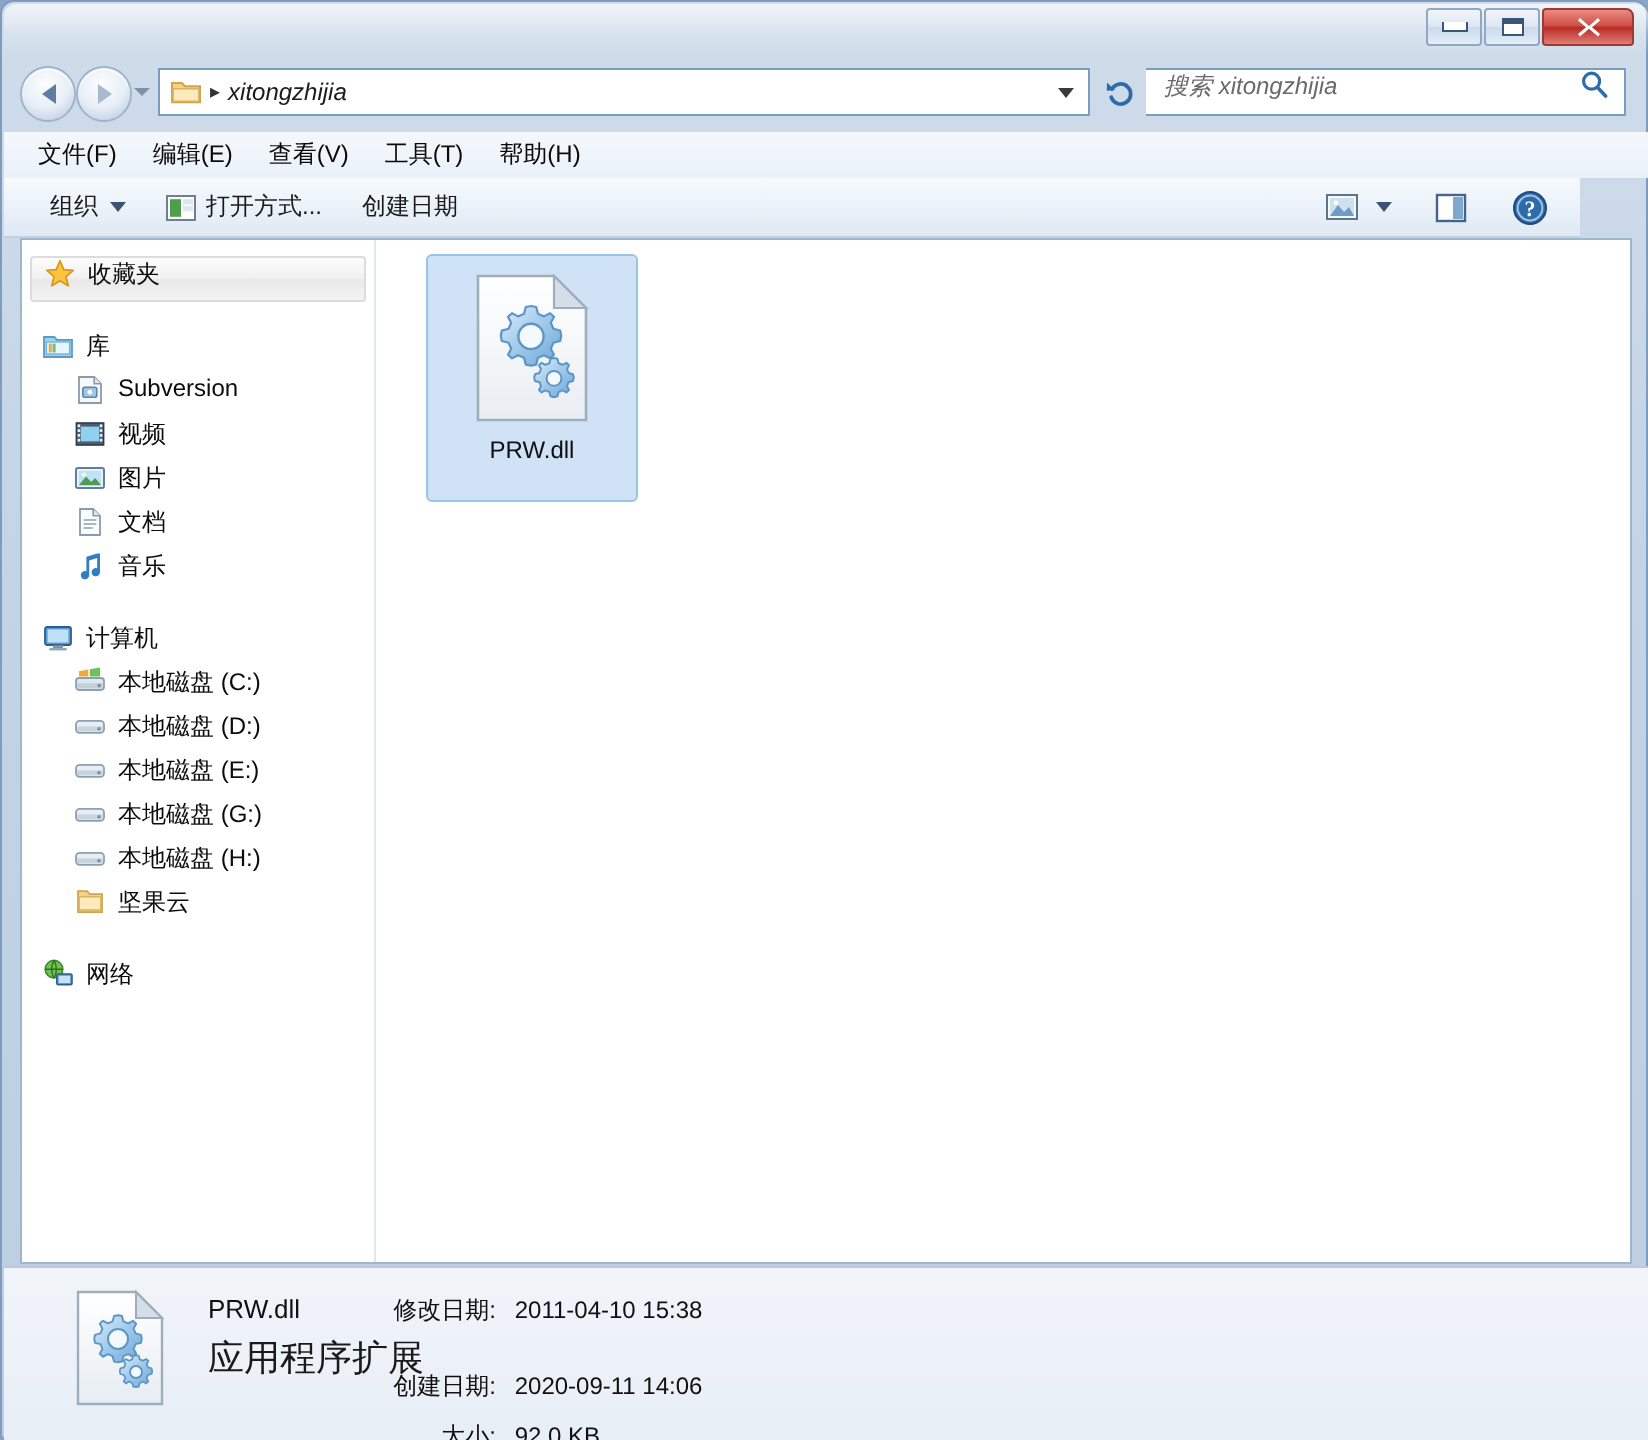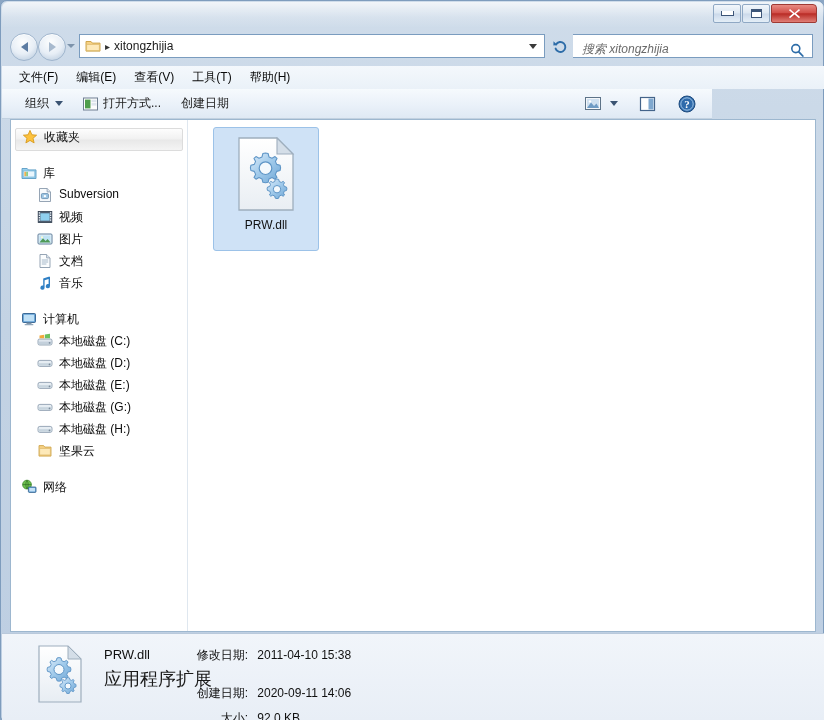--- a/index.html
+++ b/index.html
@@ -59,50 +59,50 @@
     position:absolute;left:66px;top:12px;width:0;height:0;
     border-left:4px solid transparent;border-right:4px solid transparent;border-top:4px solid #7d93ab;
   }
   #addressbox{
     position:absolute;left:78px;top:2px;width:466px;height:24px;
     box-sizing:border-box;background:#fff;border:1px solid #7a9cbf;
     display:flex;align-items:center;
   }
   .addr-folder{margin-left:5px;margin-right:3px;}
   .crumb-sep{color:#333;font-size:10px;margin:0 4px 0 1px;}
-  .crumb{font-size:12px;color:#1b1b1b;}
+  .crumb{font-size:12px;color:#1b1b1b;font-style:italic;}
   #addr-drop{margin-left:auto;margin-right:7px;width:0;height:0;
     border-left:4px solid transparent;border-right:4px solid transparent;border-top:5px solid #3a3a3a;}
   #refreshbtn{position:absolute;left:550px;top:5px;width:19px;height:19px;
     display:flex;align-items:center;justify-content:center;color:#2d6ca8;font-size:14px;font-weight:bold;}
   #searchbox{
     position:absolute;left:572px;top:2px;width:240px;height:24px;
     box-sizing:border-box;background:#fff;border:1px solid #7a9cbf;border-left:none;
-    display:flex;align-items:flex-end;
+    display:flex;align-items:flex-start;
   }
   #searchinput{
     border:none;outline:none;margin-left:7px;width:190px;
     font-family:"Liberation Sans",sans-serif;font-size:12px;font-style:italic;color:#6a6a6a;
     background:transparent;
   }
   #searchinput::placeholder{color:#6a6a6a;font-style:italic;opacity:1;}
   .mag{margin-left:auto;margin-right:8px;}
 
   
   #menubar{
     position:absolute;left:1px;top:65px;width:822px;height:23px;
     background:linear-gradient(180deg,#f4f8fc 0%,#eaf1f8 100%);
     display:flex;align-items:center;
   }
   .menuitem{padding:3px 9px;font-size:12px;color:#0a0a0a;cursor:default;}
   .menuitem:first-child{margin-left:8px;}
 
   
   #cmdbar{
-    position:absolute;left:1px;top:88px;width:710px;height:29px;
+    position:absolute;left:1px;top:88px;width:788px;height:29px;
     background:linear-gradient(180deg,#f6fafd 0%,#eaf1f9 55%,#dfe9f4 100%);
     border-bottom:1px solid #c2d1e0;
     display:flex;align-items:center;
   }
   .cmdbtn{display:flex;align-items:center;height:23px;padding:0 8px;margin-left:2px;
           font-size:12px;color:#1a1a1a;border:1px solid transparent;border-radius:3px;cursor:default;}
   .cmdbtn:first-child{margin-left:14px;}
   .caret{width:0;height:0;margin-left:6px;
     border-left:4px solid transparent;border-right:4px solid transparent;border-top:5px solid #3a5372;}
   .cmd-right{margin-left:auto;display:flex;align-items:center;gap:4px;padding-right:12px;}

